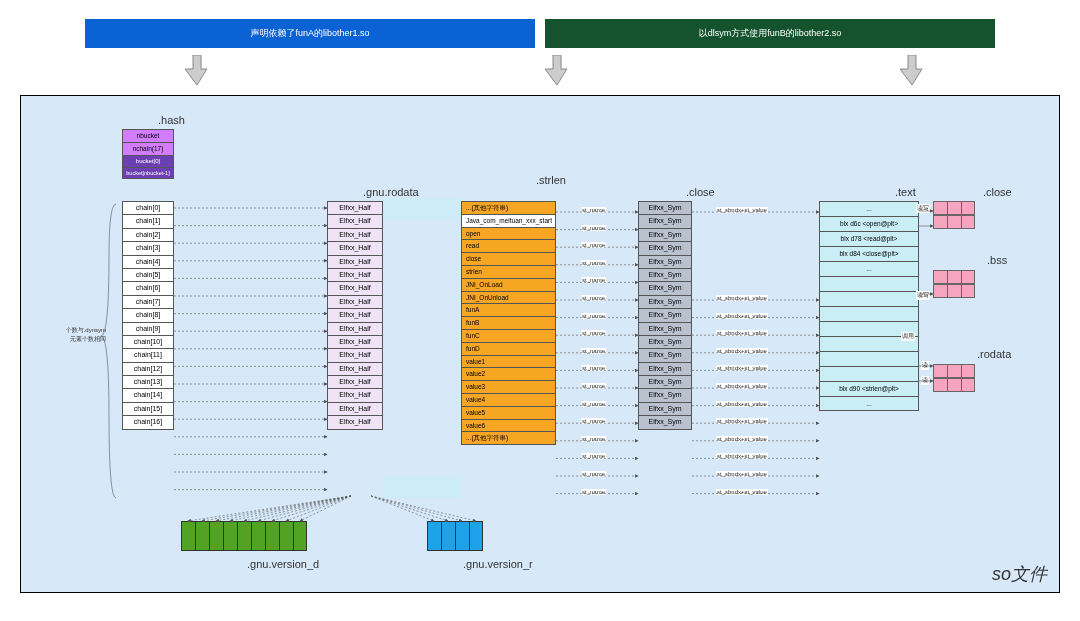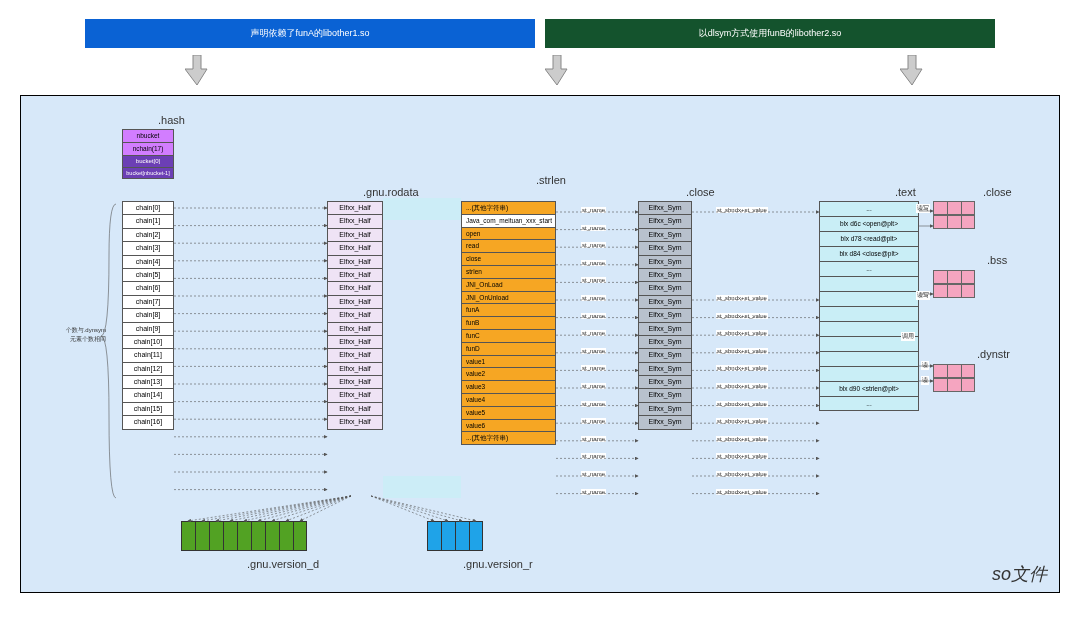--- a/index.html
+++ b/index.html
@@ -90,21 +90,21 @@
   <div class="big-arrow" style="left:362px; top:102px; width:78px; height:22px;"></div>
   <div class="big-arrow" style="left:362px; top:380px; width:78px; height:22px;"></div>
 
   <div class="sect-title" style="left:101px; top:18px">.hash</div>
   <div class="sect-title" style="left:306px; top:90px">.gnu.rodata</div>
   <div class="sect-title" style="left:479px; top:78px">.strlen</div>
   <div class="sect-title" style="left:629px; top:90px">.close</div>
   <div class="sect-title" style="left:838px; top:90px">.text</div>
   <div class="sect-title" style="left:926px; top:90px">.close</div>
   <div class="sect-title" style="left:930px; top:158px">.bss</div>
-  <div class="sect-title" style="left:920px; top:252px">.dynstr</div>
+  <div class="sect-title" style="left:920px; top:252px">.rodata</div>
   <div class="sect-title" style="left:190px; top:462px">.gnu.version_d</div>
   <div class="sect-title" style="left:406px; top:462px">.gnu.version_r</div>
 
   <div class="col hash-col">
     <div class="cell">nbucket</div>
     <div class="cell">nchain(17)</div>
     <div class="cell nb">bucket[0]</div>
     <div class="cell nb" style="font-size:5.5px">bucket[nbucket-1]</div>
   </div>
   <div class="col chain-col" id="chain-col">

